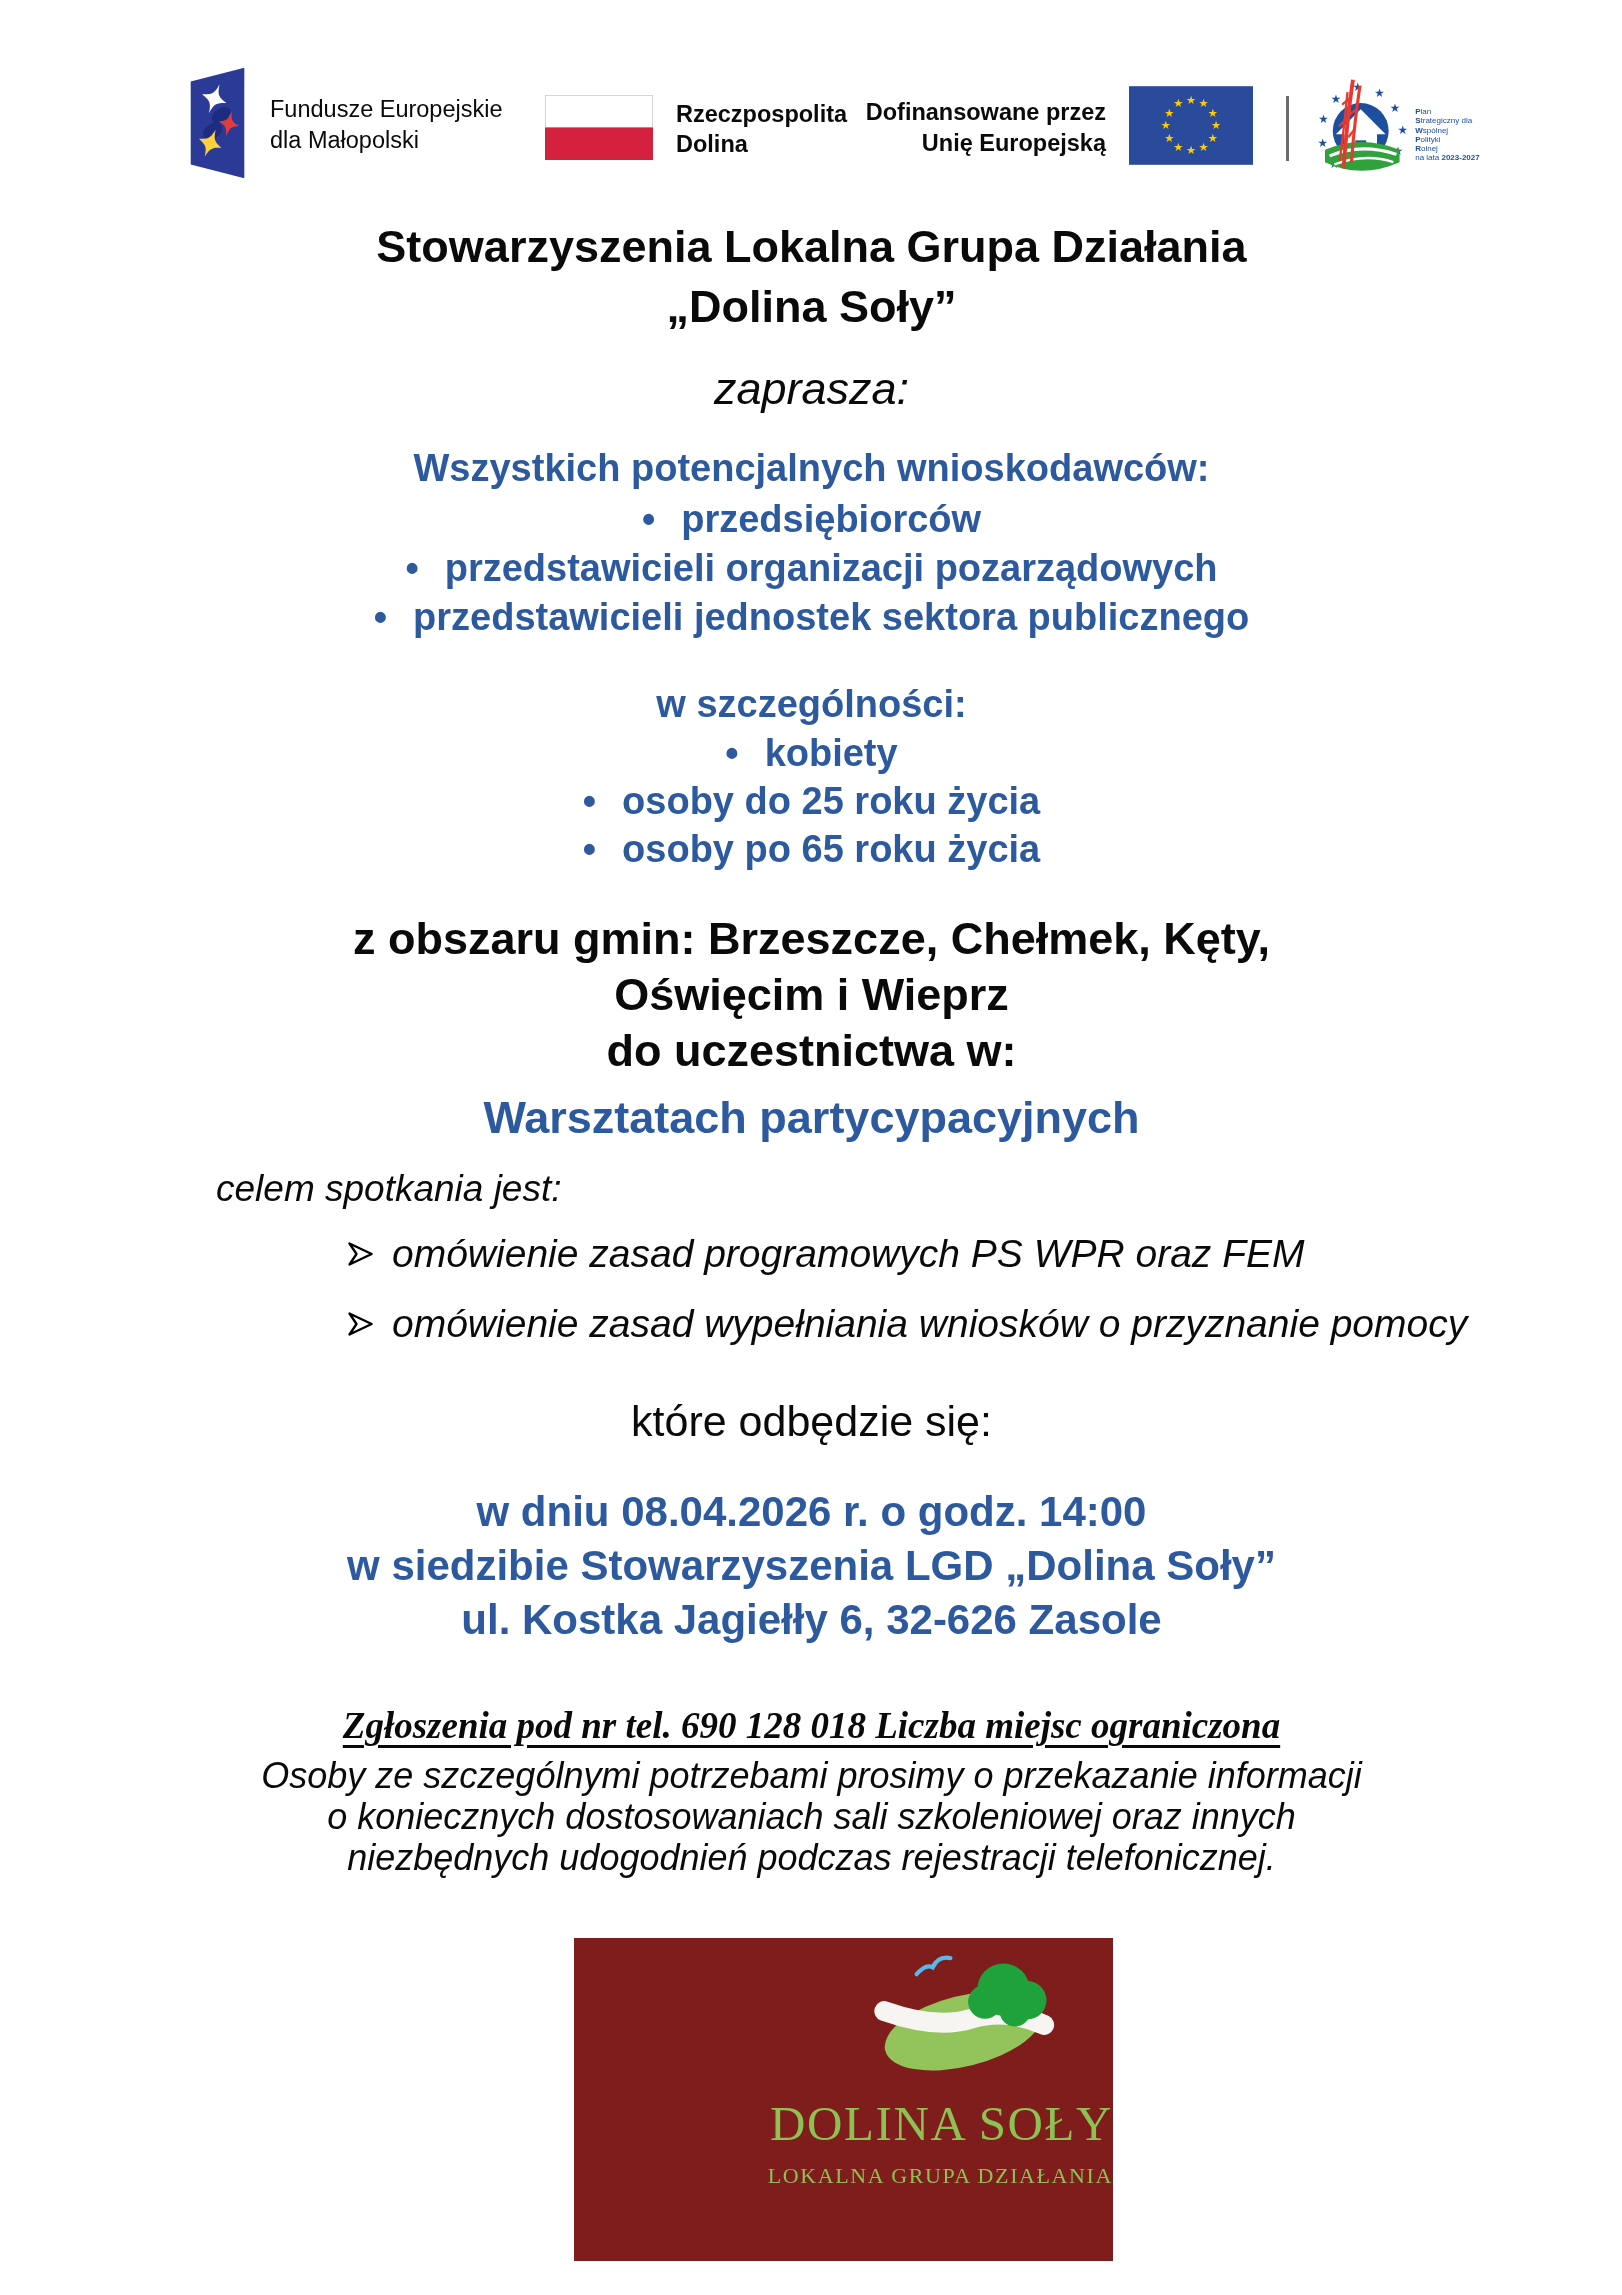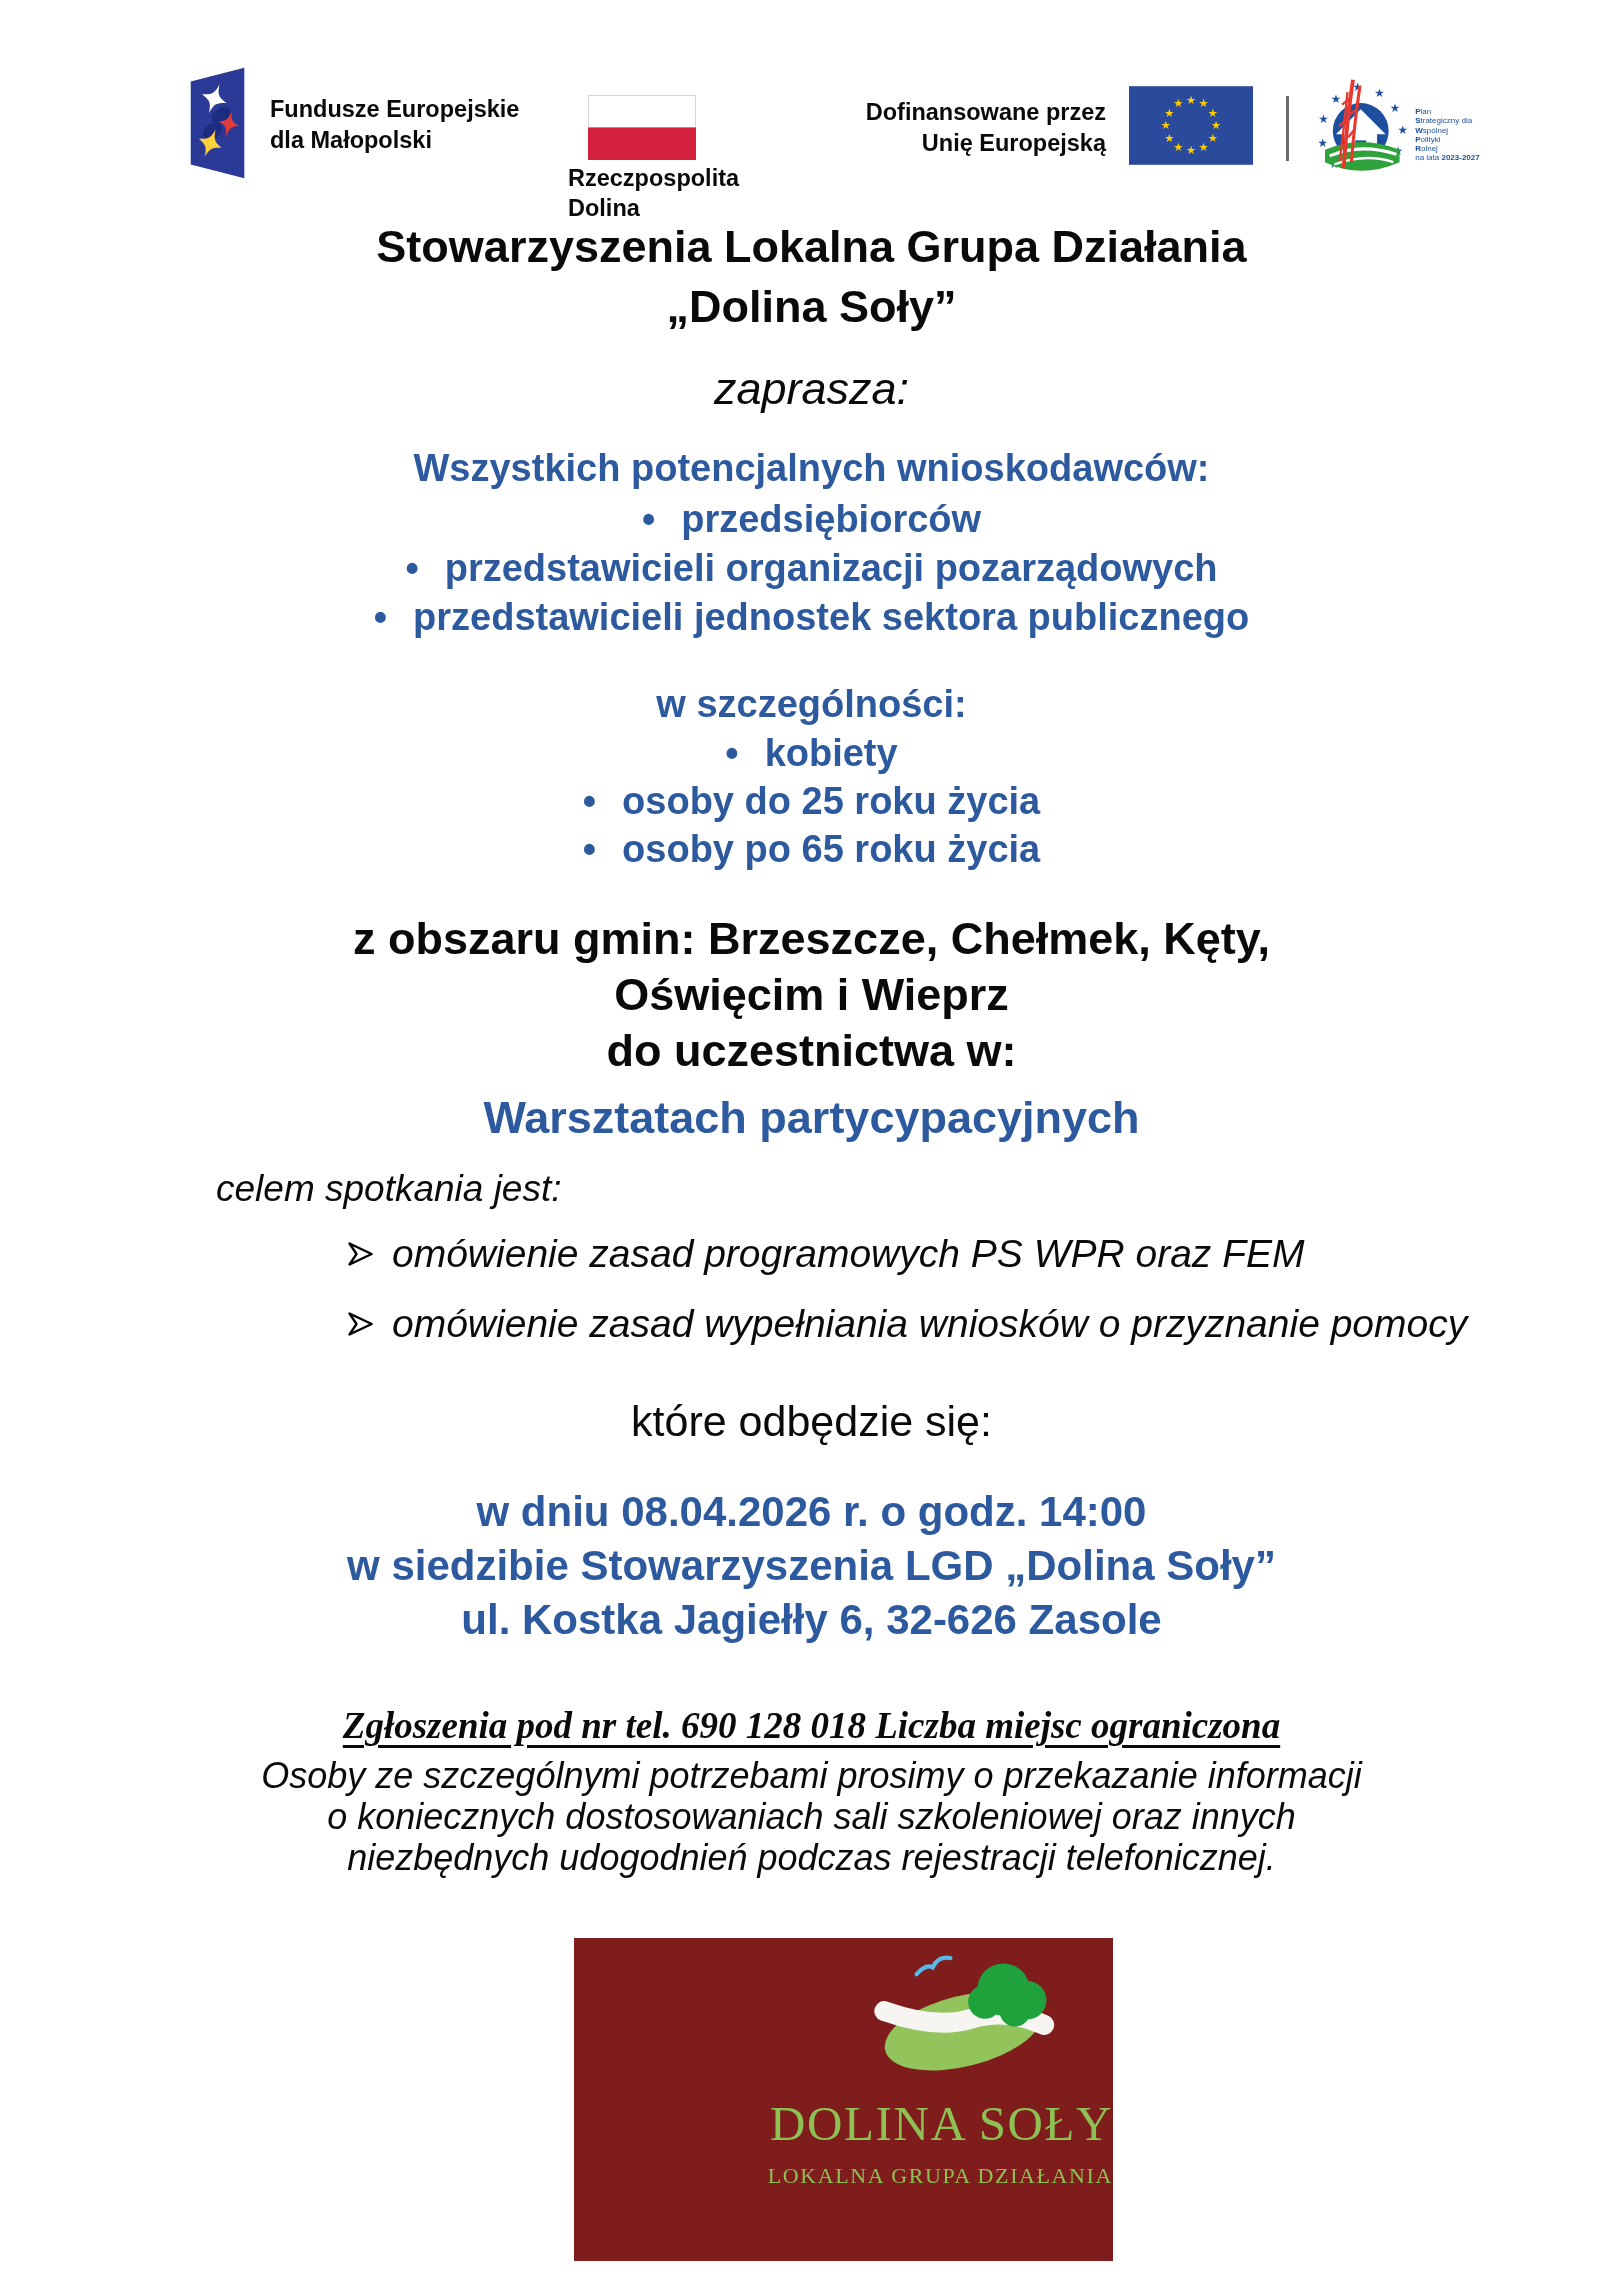--- a/index.html
+++ b/index.html
@@ -3,22 +3,22 @@
 <meta charset="utf-8">
 <style>
   html,body{margin:0;padding:0;background:#fff;}
   .page{
     position:relative;width:1623px;height:2295px;background:#ffffff;
     font-family:"Liberation Sans", sans-serif;color:#000;overflow:hidden;
   }
   
   .hdr-item{position:absolute;display:flex;align-items:center;}
   .logo-fe{left:189px;top:67px;}
-  .logo-fe .lbl{margin-left:24px;font-weight:700;font-size:23.5px;line-height:31px;color:#0a0a0a;}
-  .logo-pl{left:545px;top:95px;flex-direction:column;}
+  .logo-fe .lbl{margin-left:24px;font-weight:400;font-size:23.5px;line-height:31px;color:#0a0a0a;}
+  .logo-pl{left:545px;top:95px;}
   .logo-pl .lbl{margin-left:23px;font-weight:700;font-size:23.5px;line-height:30px;color:#0a0a0a;}
   .logo-dof{right:517px;top:97px;text-align:right;font-weight:700;font-size:23.5px;line-height:31px;color:#0a0a0a;}
   .logo-eu{left:1129px;top:86px;}
   .hdr-divider{position:absolute;left:1286px;top:96px;width:3.2px;height:65px;background:#6b6b6b;}
   .logo-wpr{left:1311px;top:75px;align-items:flex-start;}
   .wpr-text{margin-left:3.2px;margin-top:32px;color:#1d4f9e;font-size:8px;line-height:9.3px;font-weight:400;width:89px;}
   .wpr-text b{font-weight:700;}
   
   .cblock{position:absolute;left:0;right:0;text-align:center;}
   .title{top:217px;font-weight:700;font-size:45px;line-height:60px;color:#0a0a0a;}

